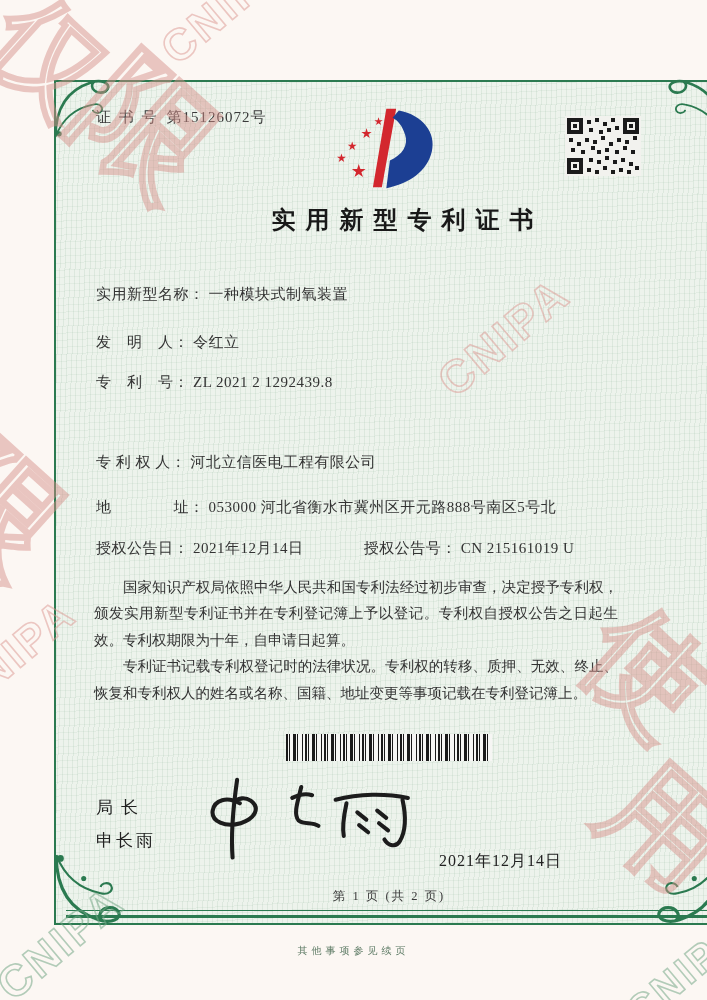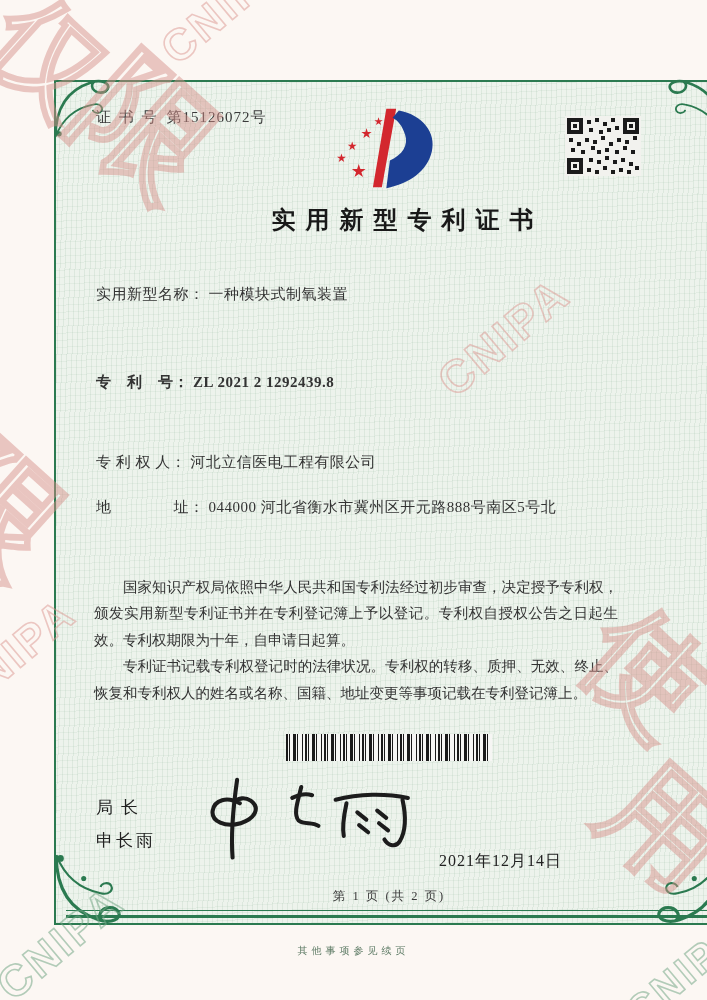--- a/index.html
+++ b/index.html
@@ -34,21 +34,21 @@
   .logo{position:absolute;left:50%;top:18px;transform:translateX(-50%);width:116px;height:96px;}
   .qr{position:absolute;left:509px;top:34px;width:76px;height:60px;}
   .title{
     position:absolute;left:0;right:0;top:122px;text-align:center;
     font-size:24px;font-weight:bold;letter-spacing:10px;color:#191919;padding-left:37px;
   }
   
   .row{position:absolute;left:40px;right:30px;font-size:15px;color:#333;letter-spacing:.5px;white-space:nowrap;}
   .row .lab{color:#333;}
   .row .val{margin-left:4px;text-align:right;}
-  .r1{top:203px;} .r2{top:251px;} .r3{top:291px;font-weight:bold;} .r4{top:331px;}
+  .r1{top:203px;} .r2{top:251px;} .r3{top:291px;} .r4{top:331px;}
   .r5{top:371px;} .r6{top:416px;} .r7{top:457px;}
   .pair2{margin-left:56px;}
   
   .body-text{
     position:absolute;left:38px;top:492px;width:524px;
     font-size:14.5px;line-height:1.82;text-align:justify;color:#333;
   }
   .body-text p{margin:0;text-indent:2em;}
   
   .barcode{
@@ -170,28 +170,35 @@
       <rect x="31" y="27" width="2" height="2"></rect>
         <rect x="35" y="25" width="2" height="2"></rect>
     </g>
   </svg>
 
   <div class="title">实用新型专利证书</div>
 
   <div class="row r1">
     <span class="lab">实用新型名称：</span><span class="val">一种模块式制氧装置</span>
   </div>
+  <div class="row r2">
+    <span class="lab">发　明　人：</span><span class="val">令红立</span>
+  </div>
   <div class="row r3">
     <span class="lab">专　利　号：</span><span class="val">ZL 2021 2 1292439.8</span>
   </div>
   <div class="row r5">
     <span class="lab">专 利 权 人：</span><span class="val">河北立信医电工程有限公司</span>
   </div>
   <div class="row r6">
-    <span class="lab">地　　　　址：</span><span class="val">044000 河北省衡水市冀州区开元路888号南区5号北</span>
+    <span class="lab">地　　　　址：</span><span class="val">053000 河北省衡水市冀州区开元路888号南区5号北</span>
+  </div>
+  <div class="row r7">
+    <span class="lab">授权公告日：</span><span class="val">2021年12月14日</span>
+    <span class="lab pair2">授权公告号：</span><span class="val">CN 215161019 U</span>
   </div>
 
   <div class="body-text">
     <p>国家知识产权局依照中华人民共和国专利法经过初步审查，决定授予专利权，颁发实用新型专利证书并在专利登记簿上予以登记。专利权自授权公告之日起生效。专利权期限为十年，自申请日起算。</p>
     <p>专利证书记载专利权登记时的法律状况。专利权的转移、质押、无效、终止、恢复和专利权人的姓名或名称、国籍、地址变更等事项记载在专利登记簿上。</p>
   </div>
 
   <div class="barcode"></div>
 
   <div class="signer-title">局长</div>

